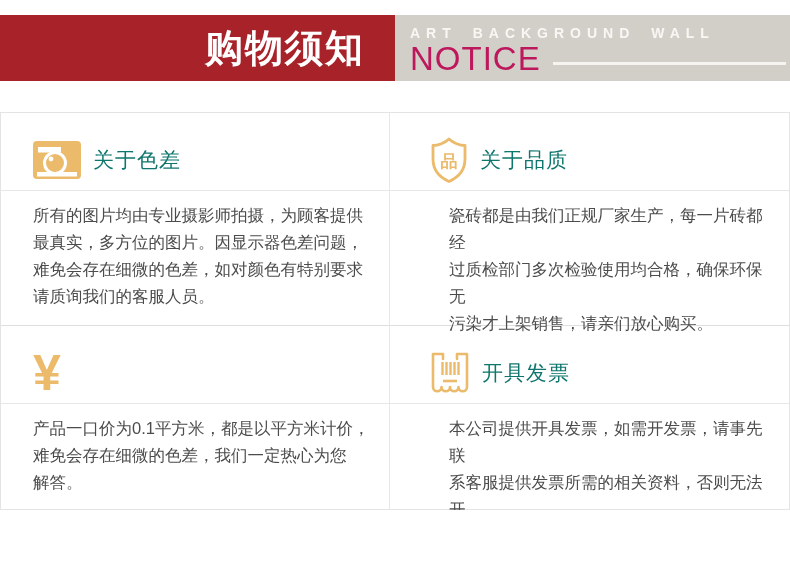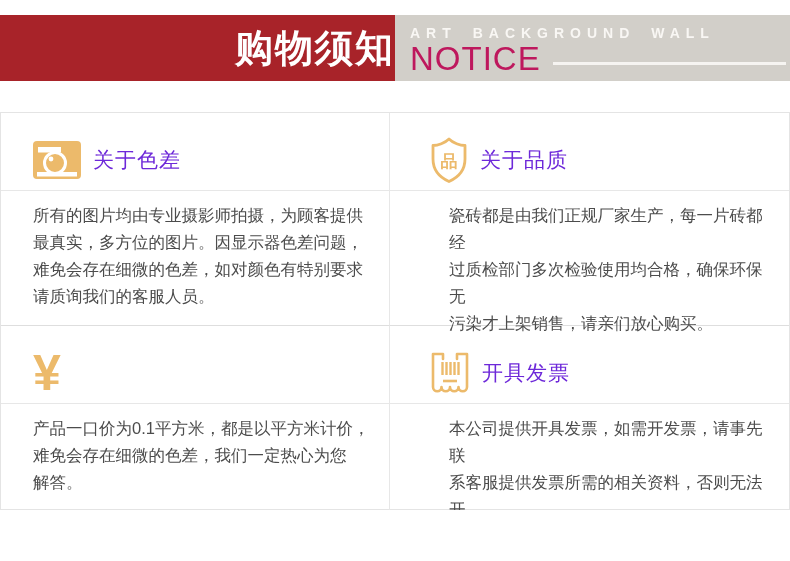--- a/index.html
+++ b/index.html
@@ -7,21 +7,21 @@
     width:790px; height:561px; background:#ffffff; position:relative;
     font-family:"Liberation Sans","DejaVu Sans",sans-serif;
     overflow:hidden;
   }
 
   
   .banner { position:absolute; top:15px; left:0; width:790px; height:66px; display:flex; }
   .banner-red {
     width:395px; height:66px; background:#a82329;
     display:flex; align-items:center; justify-content:flex-end;
-    box-sizing:border-box;
+    padding-right:30px; box-sizing:border-box;
   }
   .banner-title {
     color:#ffffff; font-size:38px; font-weight:bold; letter-spacing:2px; line-height:1;
   }
   .banner-gray {
     flex:1; height:66px; background:#d2cfc9;
     padding-left:15px; box-sizing:border-box;
     display:flex; flex-direction:column;
   }
   .tagline {
@@ -53,21 +53,21 @@
     font-size:16.5px; line-height:27px; color:#4c4c4c;
     white-space:pre-line;
   }
   .col2.body-cell { padding-left:59px; }
 
   .icon-box { display:flex; align-items:center; justify-content:flex-start; margin-right:12px; }
   .yen-glyph {
     font-size:50px; font-weight:bold; color:#ecba6b; line-height:42px; display:block;
     width:30px; text-align:left;
   }
-  .section-title { font-size:21px; color:#6d28d9; letter-spacing:1px; }
+  .section-title { font-size:21px; color:#0f766e; letter-spacing:1px; }
 
   .footer-space { position:absolute; bottom:0; left:0; width:790px; height:51px; background:#fff; }
 </style>
 </head>
 <body>
 
 <div class="banner">
   <div class="banner-red">
     <span class="banner-title">购物须知</span>
   </div>

